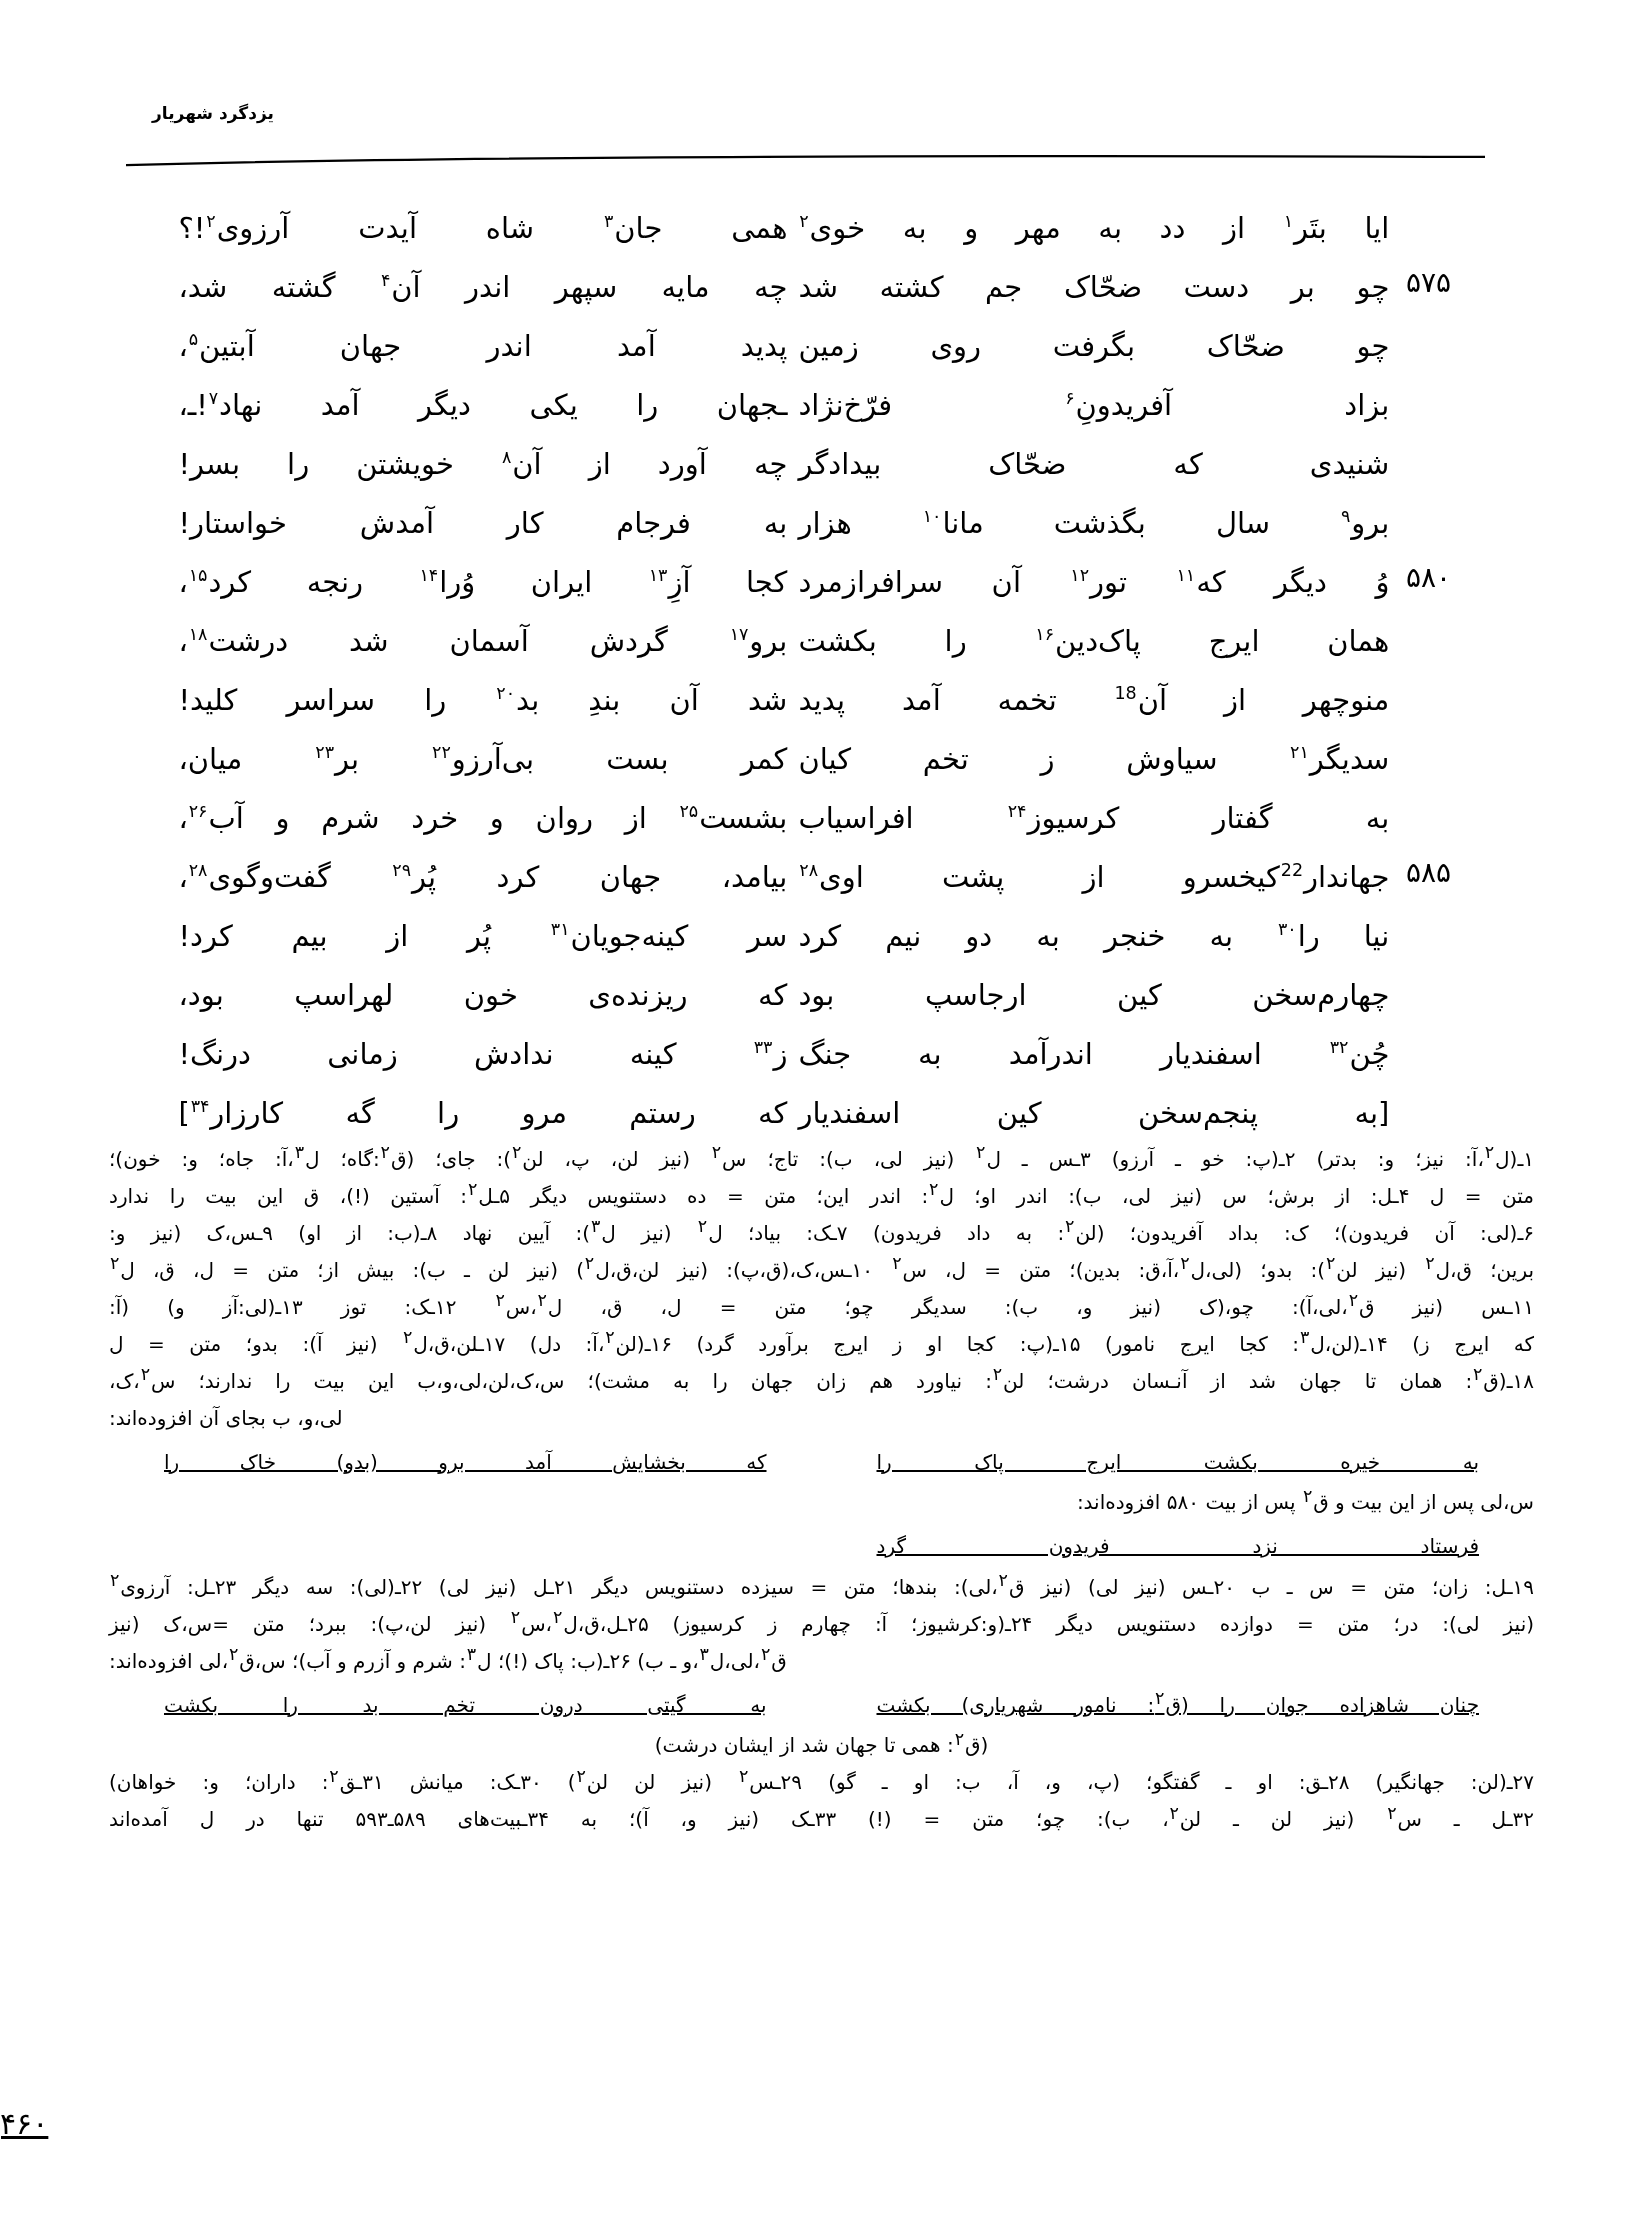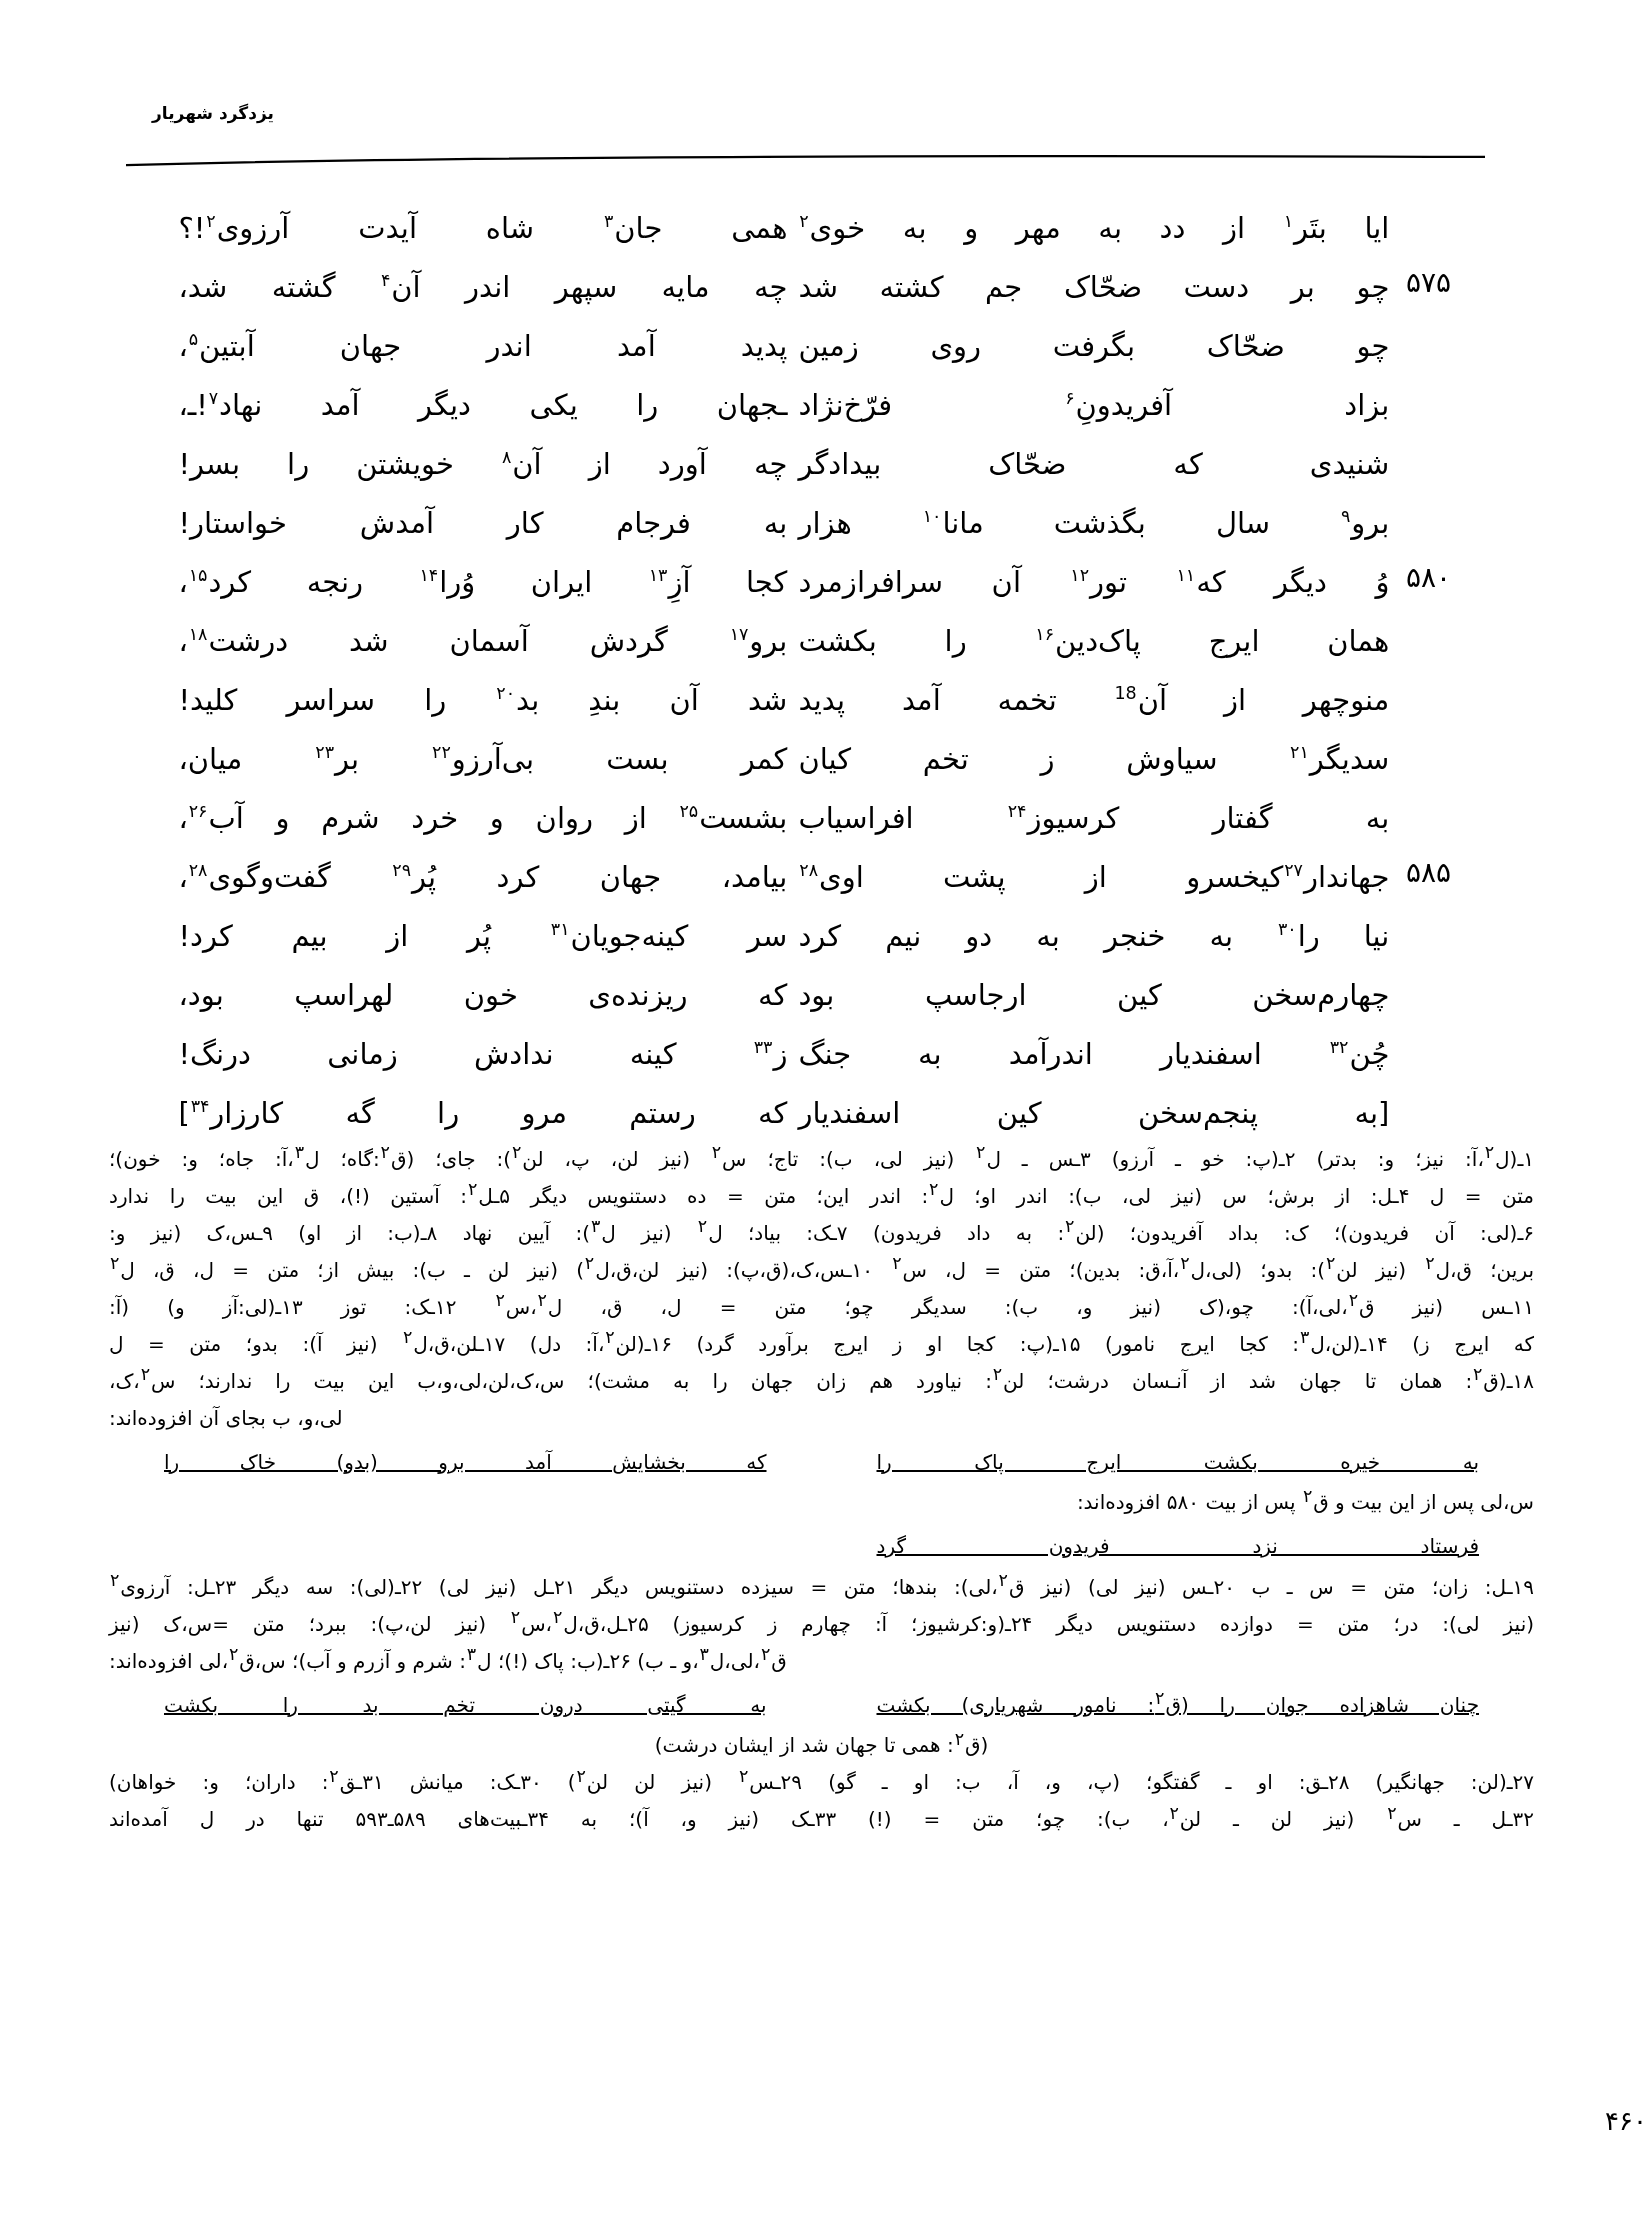--- a/index.html
+++ b/index.html
@@ -148,23 +148,24 @@
     text-decoration: underline;
   }
   .insert-h span { display: block; width: 100%; }
 
   
   .folio {
     position: absolute;
     top: 2106px;
     left: 0;
     width: 100%;
-    text-align: right;
-    font-size: 26px;
+    text-align: left;
+    font-size: 30px;
     letter-spacing: 0.9px;
+    text-decoration: underline;
   }
 </style>
 </head>
 <body>
 
 <div class="page">
 
   <div class="runhead">
     <span class="runhead-title">یزدگرد شهریار</span>
   </div>
@@ -271,21 +272,21 @@
         <div class="hemistich hemi-right">
           <span class="hemi-inner">به گفتار کرسیوز<sup class="fn">۲۴</sup> افراسیاب</span>
         </div>
         <div class="hemistich hemi-left">
           <span class="hemi-inner">بشست<sup class="fn">۲۵</sup> از روان و خرد شرم و آب<sup class="fn">۲۶</sup>،</span>
         </div>
       </div>
       <div class="verse-row">
         <div class="vnum">۵۸۵</div>
         <div class="hemistich hemi-right">
-          <span class="hemi-inner">جهاندار<sup class="fn">۲۷</sup>کیخسرو از پشت اوی<sup class="fn">۲۸</sup></span>
+          <span class="hemi-inner">جهاندار<sup class="fn">22</sup>کیخسرو از پشت اوی<sup class="fn">۲۸</sup></span>
         </div>
         <div class="hemistich hemi-left">
           <span class="hemi-inner">بیامد، جهان کرد پُر<sup class="fn">۲۹</sup> گفت‌وگوی<sup class="fn">۲۸</sup>،</span>
         </div>
       </div>
       <div class="verse-row">
         <div class="vnum"></div>
         <div class="hemistich hemi-right">
           <span class="hemi-inner">نیا را<sup class="fn">۳۰</sup> به خنجر به دو نیم کرد</span>
         </div>

